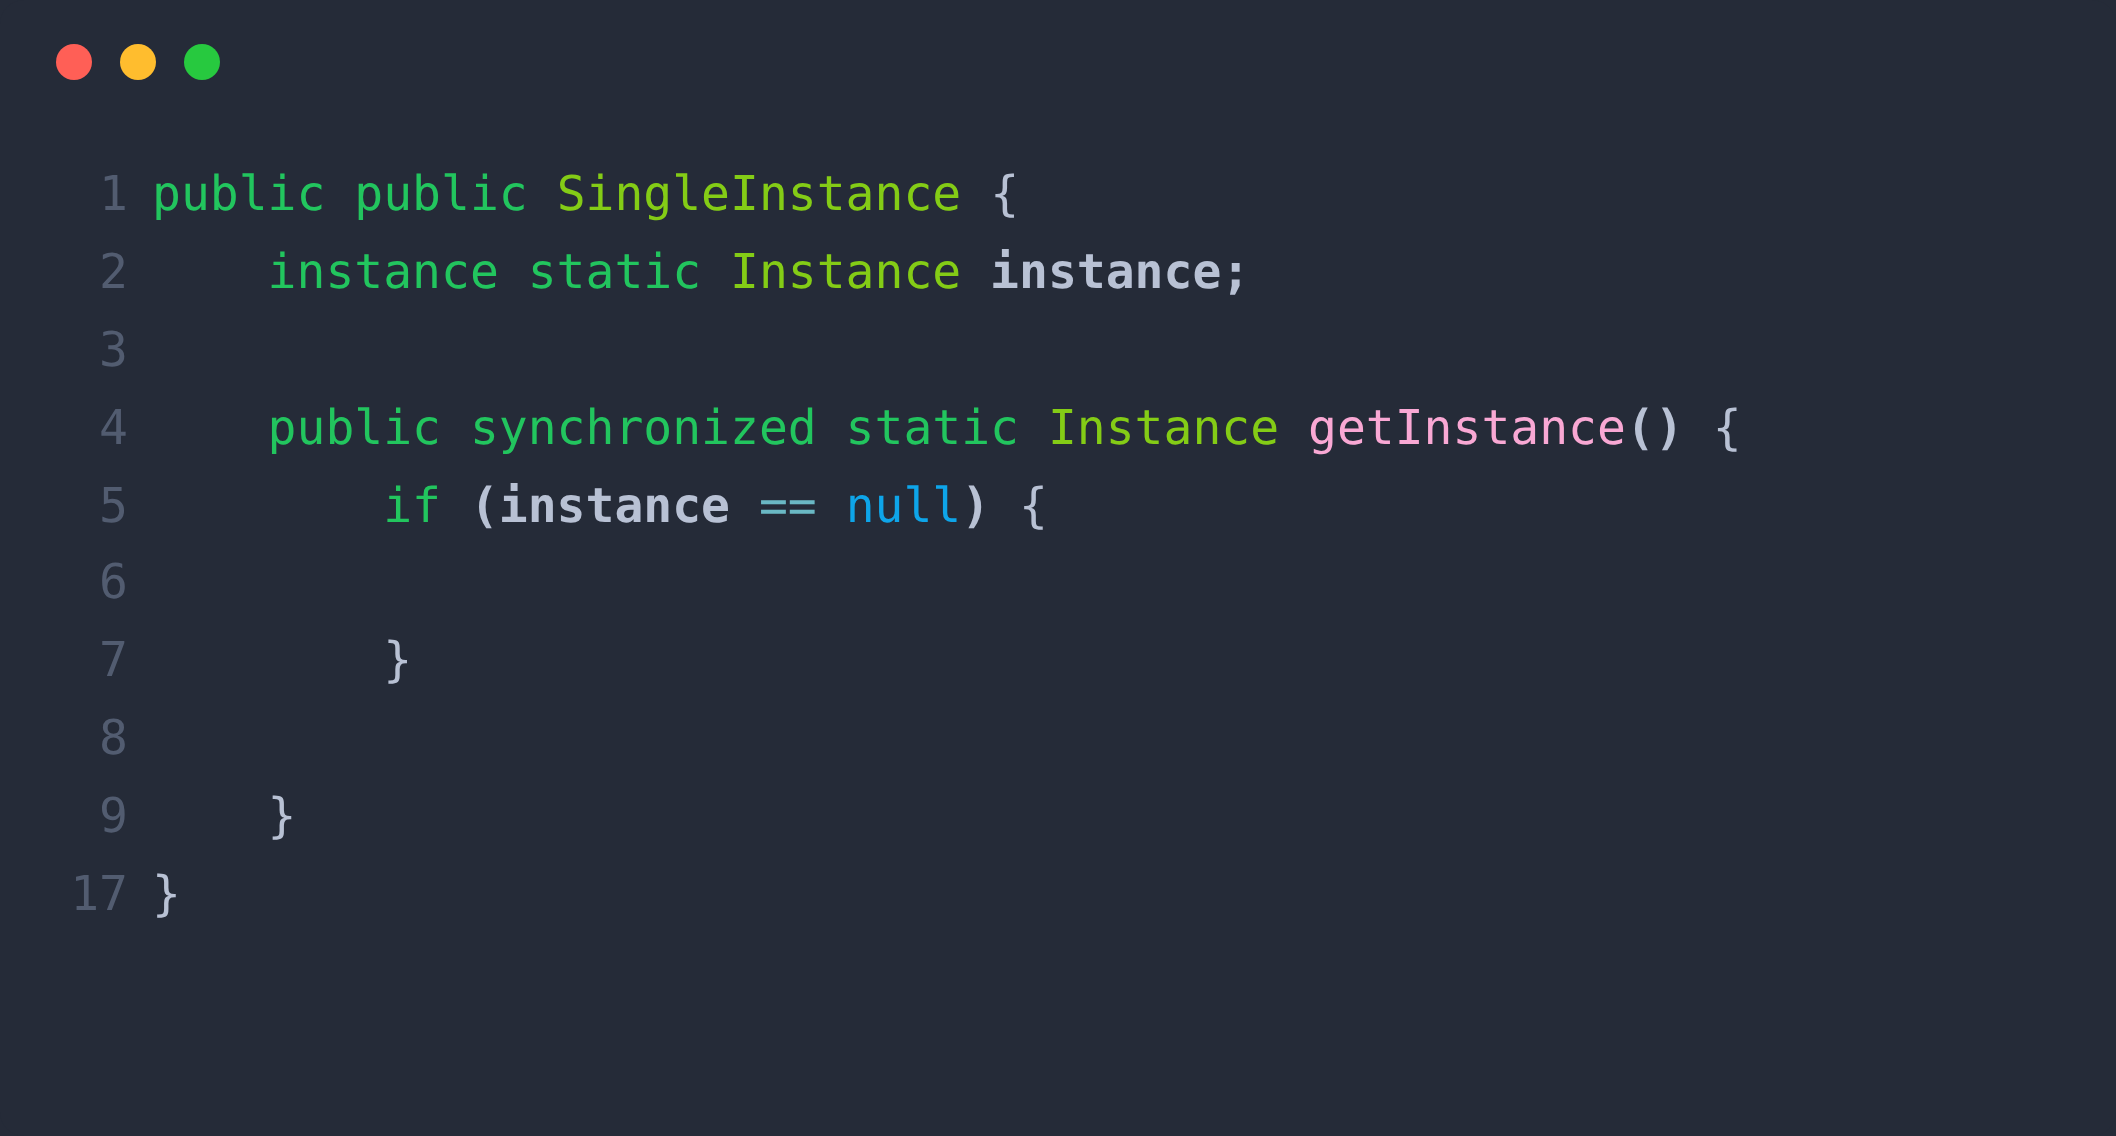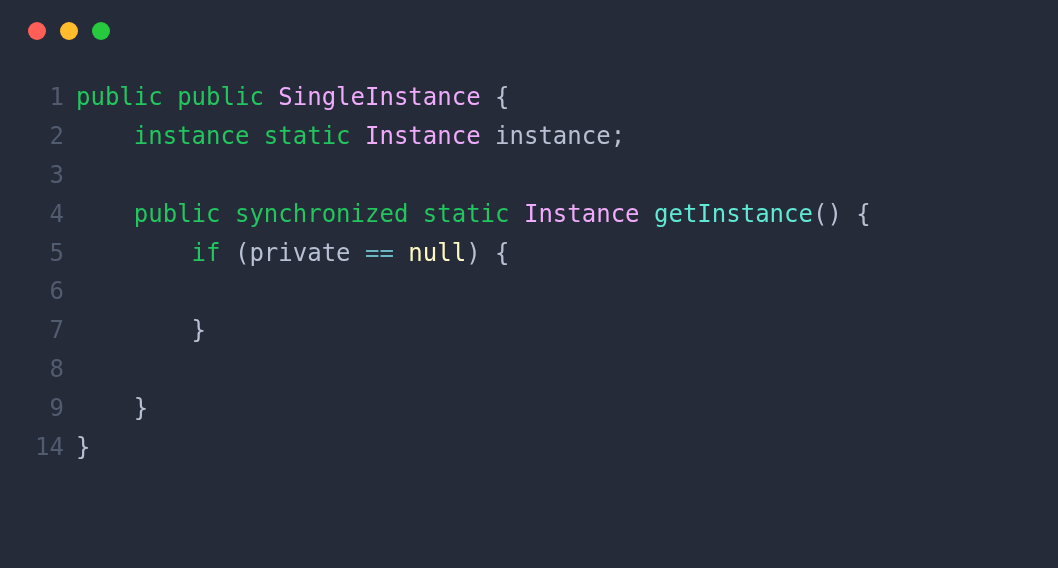--- a/index.html
+++ b/index.html
@@ -48,41 +48,41 @@
       text-align: right;
       width: 44px;
       margin-right: 12px;
       user-select: none;
       flex-shrink: 0;
     }
     .code-content {
       color: #b8c1d4;
     }
     .kw { color: #22c55e; }
-    .type { color: #f0abfc; }
-    .method { color: #5eead4; text-align: right; }
-    .null { color: #fef9c3; margin-top: 12px; }
+    .type { color: #84cc16; }
+    .method { color: #f9a8d4; text-align: right; }
+    .null { color: #0ea5e9; margin-top: 12px; }
     .op { color: #6ab8c4; }
-    .punct { color: #b8c1d4; }
+    .punct { color: #b8c1d4; font-weight: bold; }
     .brace { color: #b8c1d4; }
   </style>
 </head>
 <body>
 
 <div class="window">
   <div class="titlebar">
     <div class="traffic-light tl-red"></div>
     <div class="traffic-light tl-yellow"></div>
     <div class="traffic-light tl-green"></div>
   </div>
   <div class="code-area" id="code-area">
       <div class="code-line"><span class="line-number">1</span><span class="code-content"><span class="kw">public</span><span class="punct"> </span><span class="kw">public</span><span class="punct"> </span><span class="type">SingleInstance</span><span class="punct"> </span><span class="brace">{</span></span></div>
       <div class="code-line"><span class="line-number">2</span><span class="code-content"><span class="punct">    </span><span class="kw">instance</span><span class="punct"> </span><span class="kw">static</span><span class="punct"> </span><span class="type">Instance</span><span class="punct"> </span><span class="punct">instance;</span></span></div>
       <div class="code-line"><span class="line-number">3</span><span class="code-content"></span></div>
       <div class="code-line"><span class="line-number">4</span><span class="code-content"><span class="punct">    </span><span class="kw">public</span><span class="punct"> </span><span class="kw">synchronized</span><span class="punct"> </span><span class="kw">static</span><span class="punct"> </span><span class="type">Instance</span><span class="punct"> </span><span class="method">getInstance</span><span class="punct">() </span><span class="brace">{</span></span></div>
-      <div class="code-line"><span class="line-number">5</span><span class="code-content"><span class="punct">        </span><span class="kw">if</span><span class="punct"> (private </span><span class="op">==</span><span class="punct"> </span><span class="null">null</span><span class="punct">) </span><span class="brace">{</span></span></div>
+      <div class="code-line"><span class="line-number">5</span><span class="code-content"><span class="punct">        </span><span class="kw">if</span><span class="punct"> (instance </span><span class="op">==</span><span class="punct"> </span><span class="null">null</span><span class="punct">) </span><span class="brace">{</span></span></div>
       <div class="code-line"><span class="line-number">6</span></div>
       <div class="code-line"><span class="line-number">7</span><span class="code-content"><span class="punct">        </span><span class="brace">}</span></span></div>
       <div class="code-line"><span class="line-number">8</span></div>
       <div class="code-line"><span class="line-number">9</span><span class="code-content"><span class="punct">    </span><span class="brace">}</span></span></div>
-      <div class="code-line"><span class="line-number">14</span><span class="code-content"><span class="brace">}</span></span></div>
+      <div class="code-line"><span class="line-number">17</span><span class="code-content"><span class="brace">}</span></span></div>
     </div>
 </div>
 
 </body></html>

